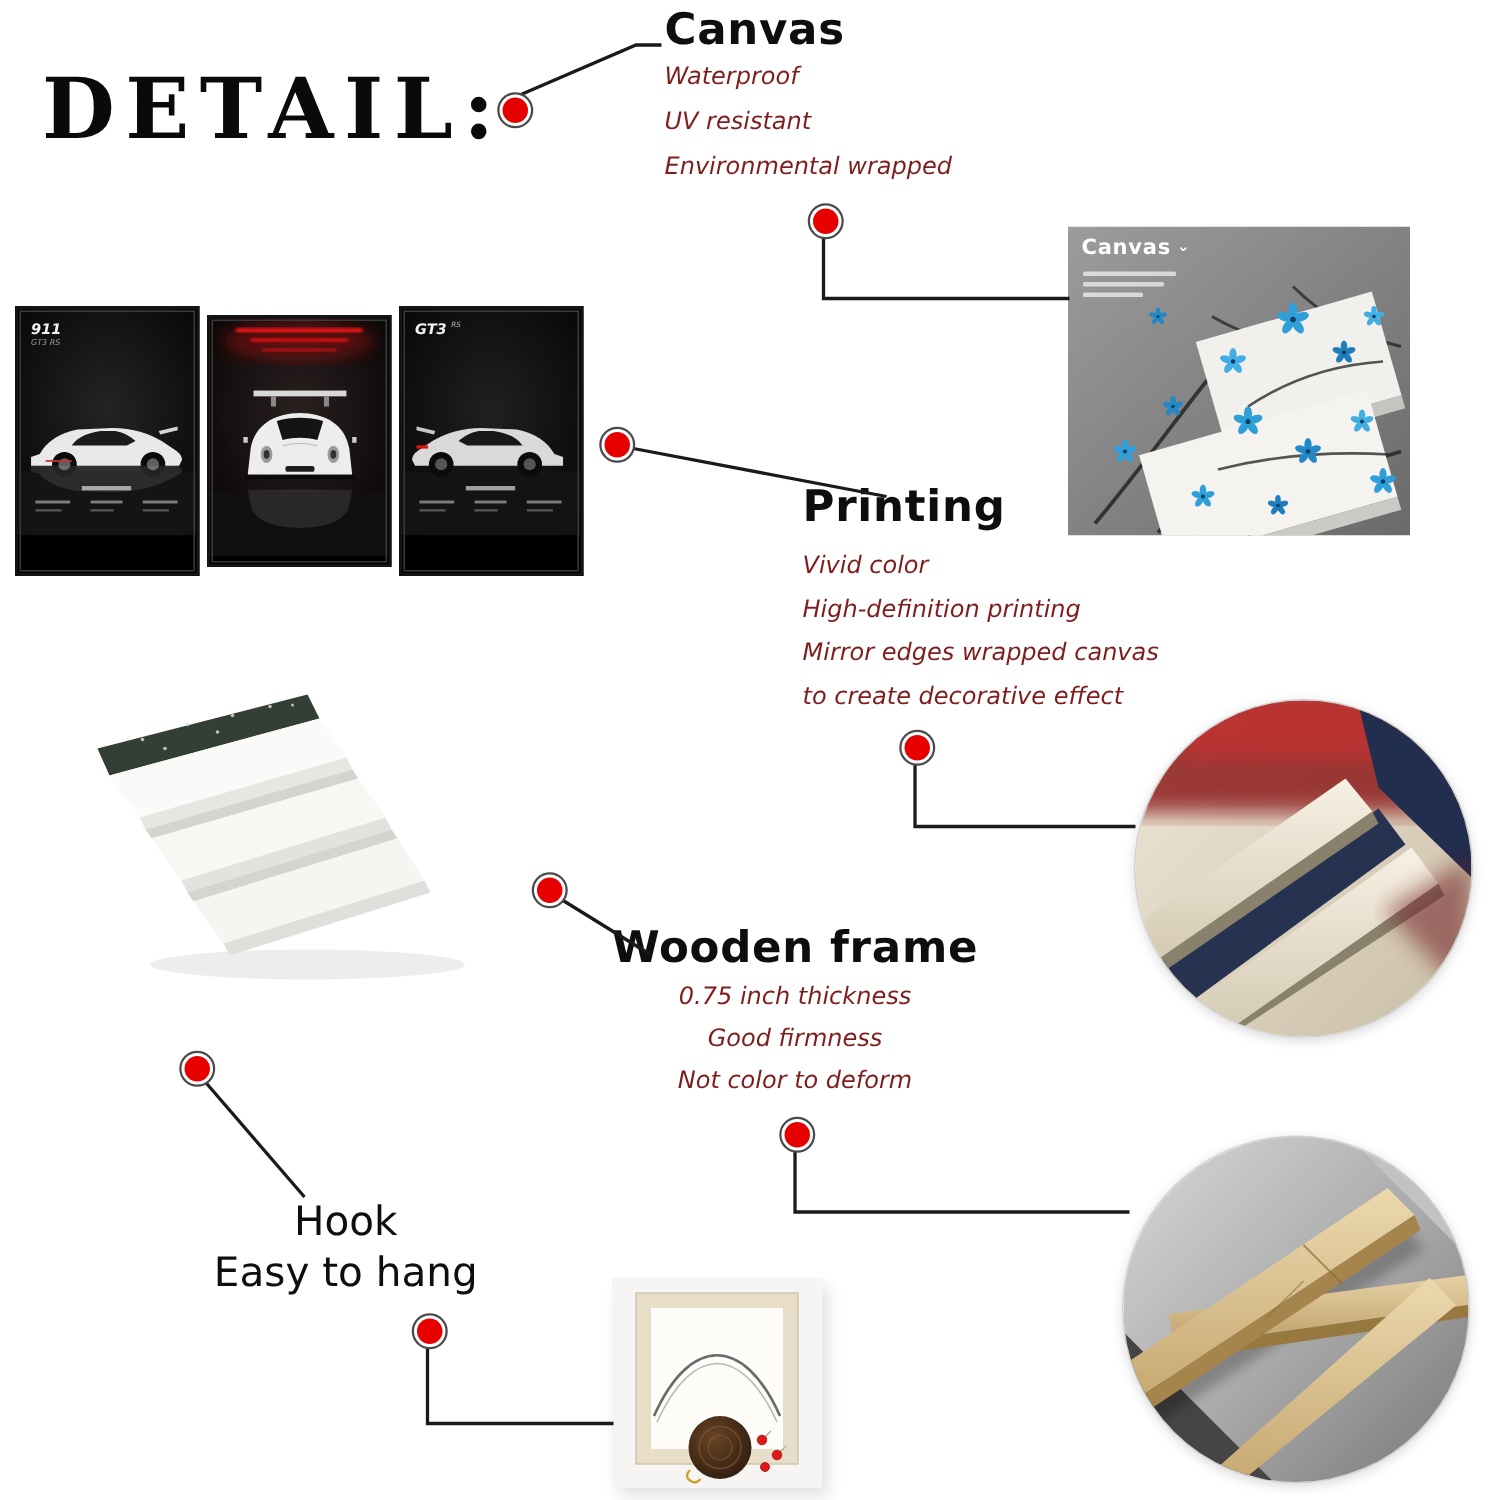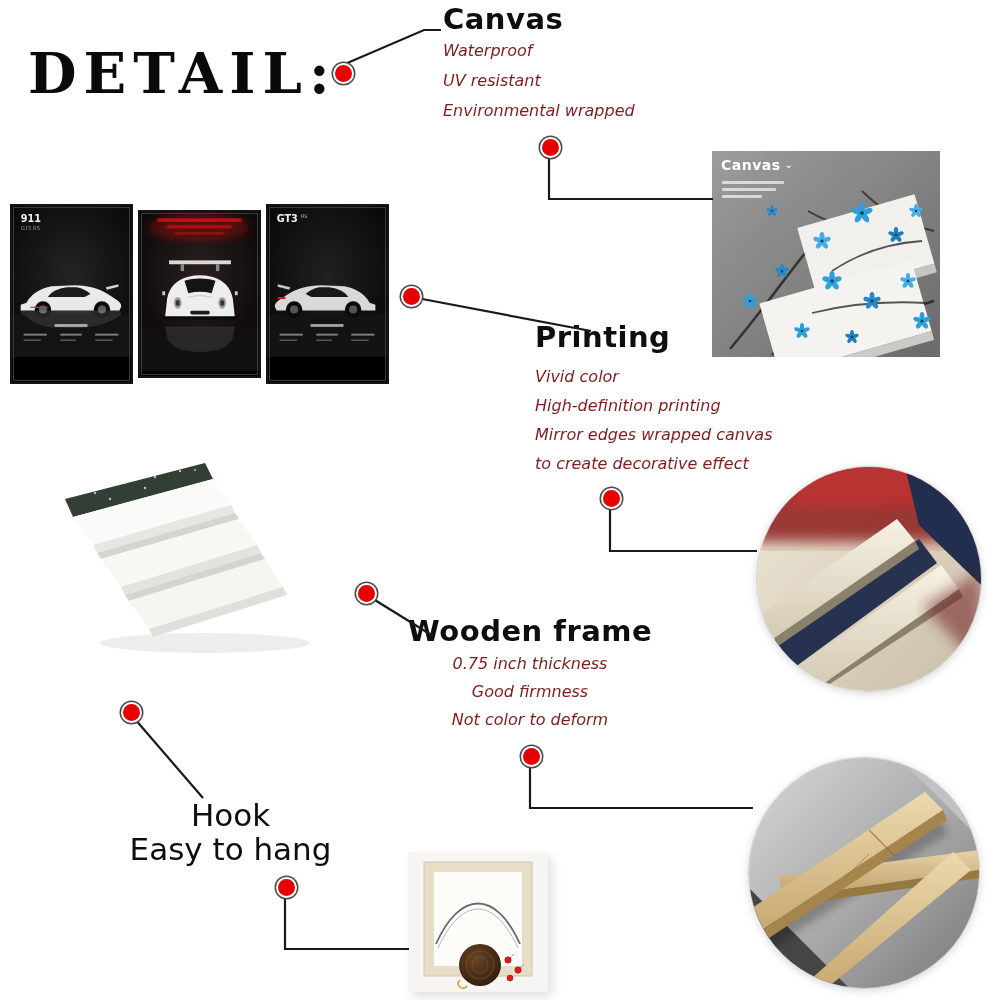--- a/index.html
+++ b/index.html
@@ -16,32 +16,32 @@
        border:2px solid #fff;box-shadow:0 0 0 1.5px #4a4a4a;z-index:6;}
   
   .btitle{font-size:29px;font-weight:600;color:#0e0e0e;letter-spacing:.5px;}
   .bline{font-size:16px;line-height:30px;color:#7f1d1d;font-style:italic;}
   .canvas-block{left:443px;top:2px;}
   .printing-block{left:535px;top:320px;}
   .printing-block .bline{line-height:29px;}
   .frame-block{left:395px;top:614px;width:270px;text-align:center;}
   .frame-block .bline{line-height:28px;}
   .hook-block{left:128px;top:798px;width:205px;text-align:center;}
-  .hook-block .hline{font-size:31px;line-height:34px;color:#0e0e0e;}
+  .hook-block .hline{font-size:27px;line-height:34px;color:#0e0e0e;}
   
   .img{position:absolute;z-index:1;}
   .img svg{display:block;width:100%;height:100%;}
   .flower-img{left:712px;top:139px;width:228px;height:206px;margin-top:12px;}
   .flower-label{position:absolute;top:6px;left:9px;color:#fff;font-size:14px;font-weight:600;letter-spacing:.5px;}
   .flower-label .chev{font-size:10px;margin-left:4px;vertical-align:2px;}
   .flower-sub{position:absolute;top:30px;left:10px;}
   .flower-sub span{display:block;height:3px;background:rgba(255,255,255,.65);margin-bottom:4px;border-radius:1px;}
   .posters{left:10px;top:210px;width:381px;height:168px;display:flex;align-items:center;gap:5px;}
   .poster{box-sizing:border-box;border:2px solid #141414;outline:1px solid #3a3a3a;outline-offset:-4px;background:#000;}
-  .poster.side{width:123px;height:180px;}
+  .poster.side{width:123px;height:180px;font-style:italic;}
   .poster.mid{width:123px;height:168px;}
   .stack-img{left:55px;top:455px;width:265px;height:205px;}
   .circle-img{border-radius:50%;overflow:hidden;border:1px solid #d0d0d0;box-shadow:0 2px 8px rgba(0,0,0,.15);}
   .print-circle{left:756px;top:466px;width:224px;height:224px;}
   .wood-circle{left:748px;top:757px;width:230px;height:230px;}
   .hook-img{left:408px;top:852px;width:140px;height:140px;box-shadow:4px 5px 10px rgba(0,0,0,.12);}
 </style>
 </head>
 <body>
 

